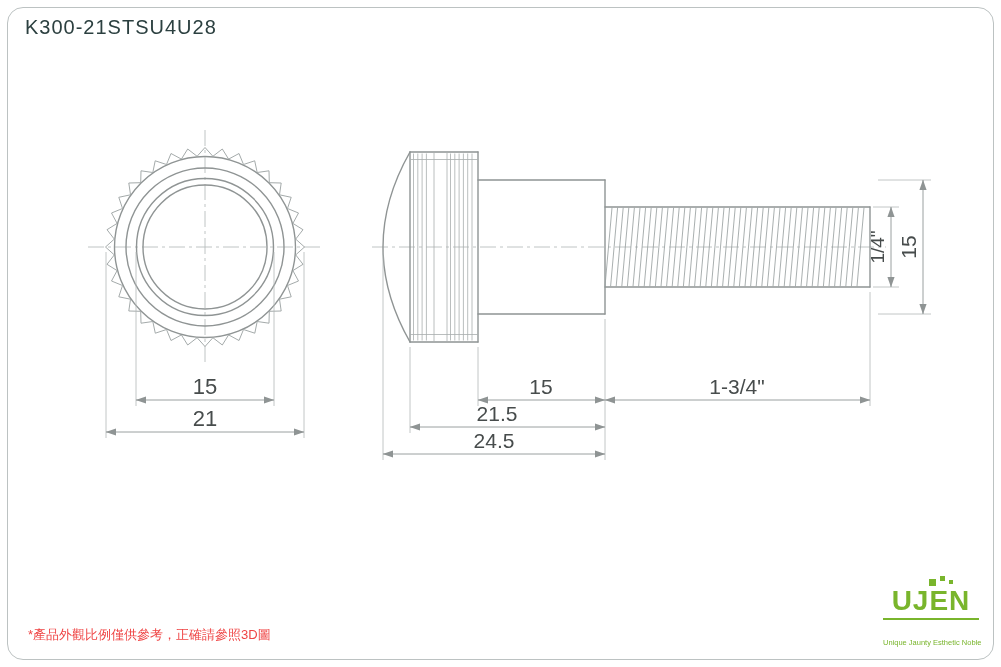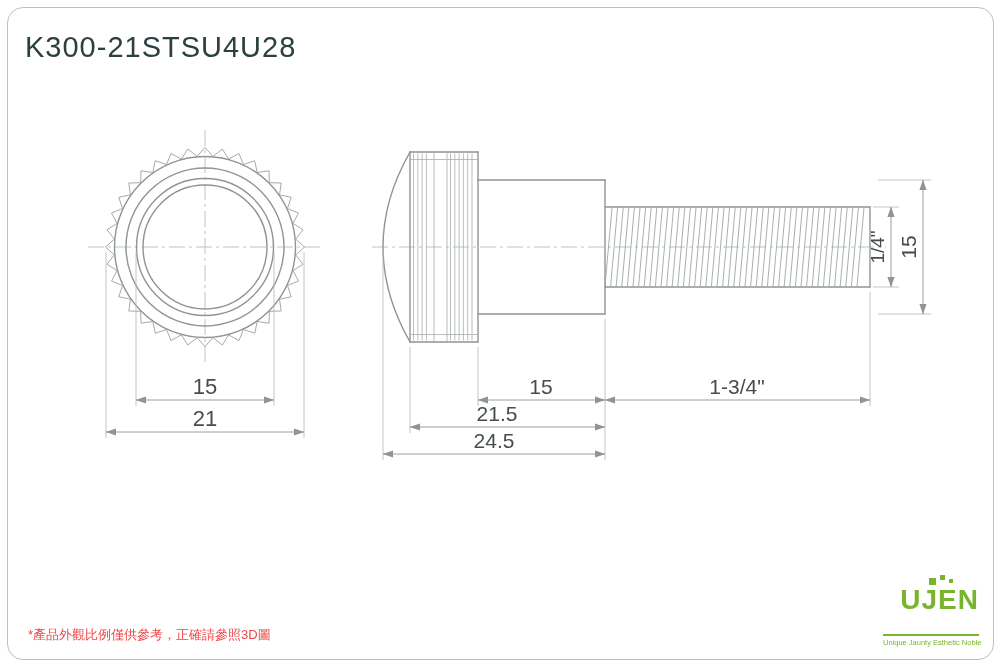--- a/index.html
+++ b/index.html
@@ -1,44 +1,44 @@
 <!DOCTYPE html>
 <html><head>
 <meta charset="utf-8">
 <style>
   html,body{margin:0;padding:0;background:#ffffff;}
   .page{position:relative;width:1001px;height:667px;background:#fff;overflow:hidden;
         font-family:"Liberation Sans", sans-serif;}
   .sheet-border{position:absolute;left:7px;top:7px;right:7px;bottom:7px;
         border:1.5px solid #bcc2c2;border-radius:16px;pointer-events:none;}
-  .title{position:absolute;left:25px;top:31px;font-size:29px;letter-spacing:1px;
+  .title{position:absolute;left:25px;top:16px;font-size:20px;letter-spacing:1px;
         color:#2c4040;font-weight:400;}
   svg{position:absolute;left:0;top:0;}
   svg text{font-family:"Liberation Sans", sans-serif;fill:#474c4c;}
   .dim-lg{font-size:22px;}
   .dim-md{font-size:21px;}
   .dim-sm{font-size:19px;}
   .outline{stroke:#8f9494;stroke-width:1.4;fill:none;stroke-linecap:round;}
   .thin{stroke:#a8adad;stroke-width:.8;fill:none;}
   .ext{stroke:#b3b8b8;stroke-width:.8;}
   .dim{stroke:#9aa0a0;stroke-width:1;}
   .cl{stroke:#b8bdbd;stroke-width:.9;stroke-dasharray:16 4 3 4;}
   .teeth{stroke:#9aa0a0;stroke-width:.9;fill:none;}
   .hatch{stroke:#9aa0a0;stroke-width:.85;}
   .footer-notes{position:absolute;left:28px;bottom:22px;color:#ef4444;line-height:1.45;}
   .note-zh{font-size:13px;}
   .note-en{font-size:12px;}
-  .brand{position:absolute;right:22px;bottom:20px;width:96px;text-align:right;}
+  .brand{position:absolute;right:22px;bottom:20px;width:96px;text-align:center;}
   .brand-squares{height:12px;position:relative;}
   .brand-squares i{position:absolute;background:#79b52c;display:block;}
   .sq1{width:7px;height:7px;left:46px;top:4px;}
   .sq2{width:5px;height:5px;left:57px;top:1px;}
   .sq3{width:4px;height:4px;left:66px;top:5px;}
   .brand-name{font-size:28px;font-weight:700;color:#79b52c;letter-spacing:1px;line-height:1;}
-  .brand-tagline{margin-top:20px;border-top:2px solid #79b52c;padding-top:2px;
+  .brand-tagline{margin-top:3px;border-top:2px solid #79b52c;padding-top:18px;
         font-size:7.5px;color:#79b52c;white-space:nowrap;}
 </style>
 </head>
 <body>
 
 <div class="page">
   <div class="sheet-border"></div>
 
   <div class="title">K300-21STSU4U28</div>
 

